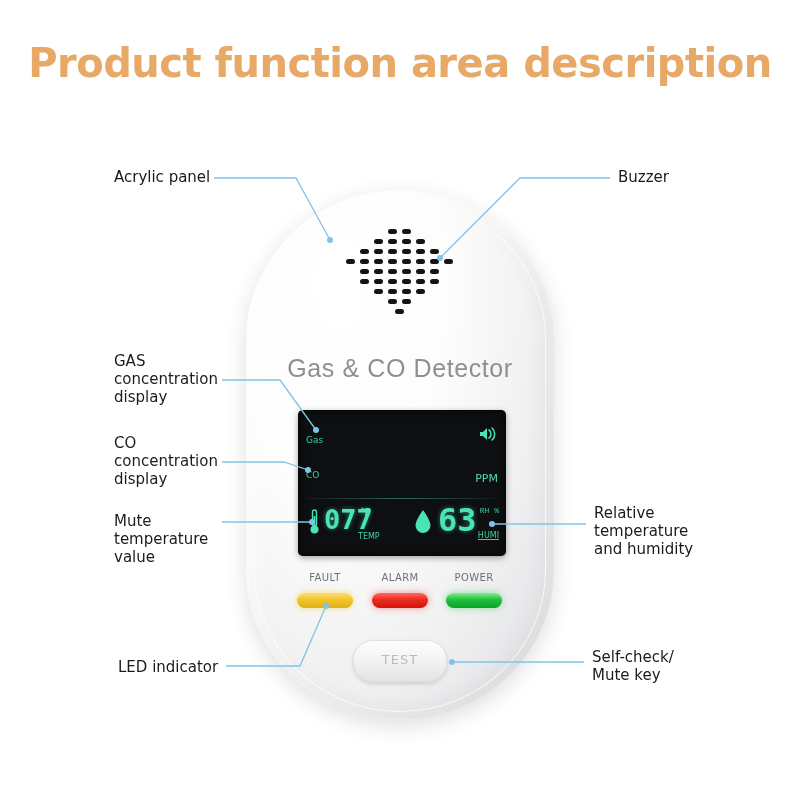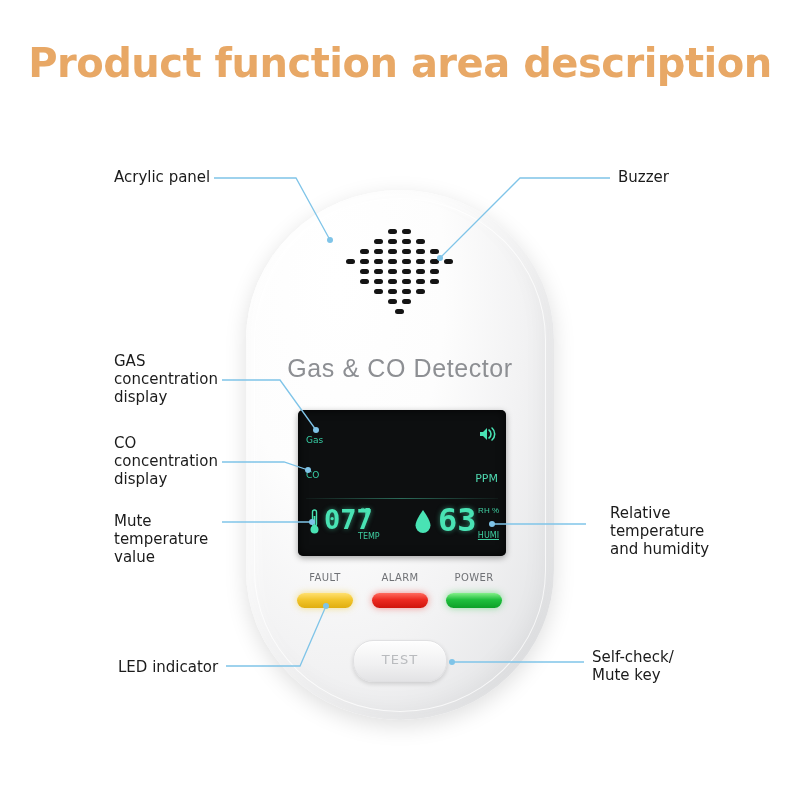--- a/index.html
+++ b/index.html
@@ -123,21 +123,21 @@
     color:#49e3b4;
   }
   #humi-val{
     font-family:"DejaVu Sans Mono", monospace;
     font-size:32px;font-weight:bold;line-height:32px;
     text-shadow:0 0 5px rgba(73,227,180,0.5);
   }
   #rh-cap{
     position:absolute;right:7px;top:96px;
     font-size:8px;color:#3fd0a2;
-    font-family:Liberation Sans, sans-serif;
+    font-family:Liberation Mono, monospace;
   }
   #humi-cap{
     position:absolute;right:7px;top:121px;
     font-size:8px;color:#3fd0a2;
     font-family:"DejaVu Sans", sans-serif;
     text-decoration:underline;
   }
   
   .led-cap{
     position:absolute;
@@ -324,18 +324,18 @@
 <div class="callout" style="left:618px;top:168px;">Buzzer</div>
 <div class="callout" style="left:114px;top:352px;">GAS
 concentration
 display</div>
 <div class="callout" style="left:114px;top:434px;">CO
 concentration
 display</div>
 <div class="callout" style="left:114px;top:512px;">Mute
 temperature
 value</div>
-<div class="callout" style="left:594px;top:504px;margin-left:16px;">Relative
+<div class="callout" style="left:594px;top:504px;">Relative
 temperature
 and humidity</div>
 <div class="callout" style="left:118px;top:658px;">LED indicator</div>
 <div class="callout" style="left:592px;top:648px;">Self-check/
 Mute key</div>
 
 </body></html>

